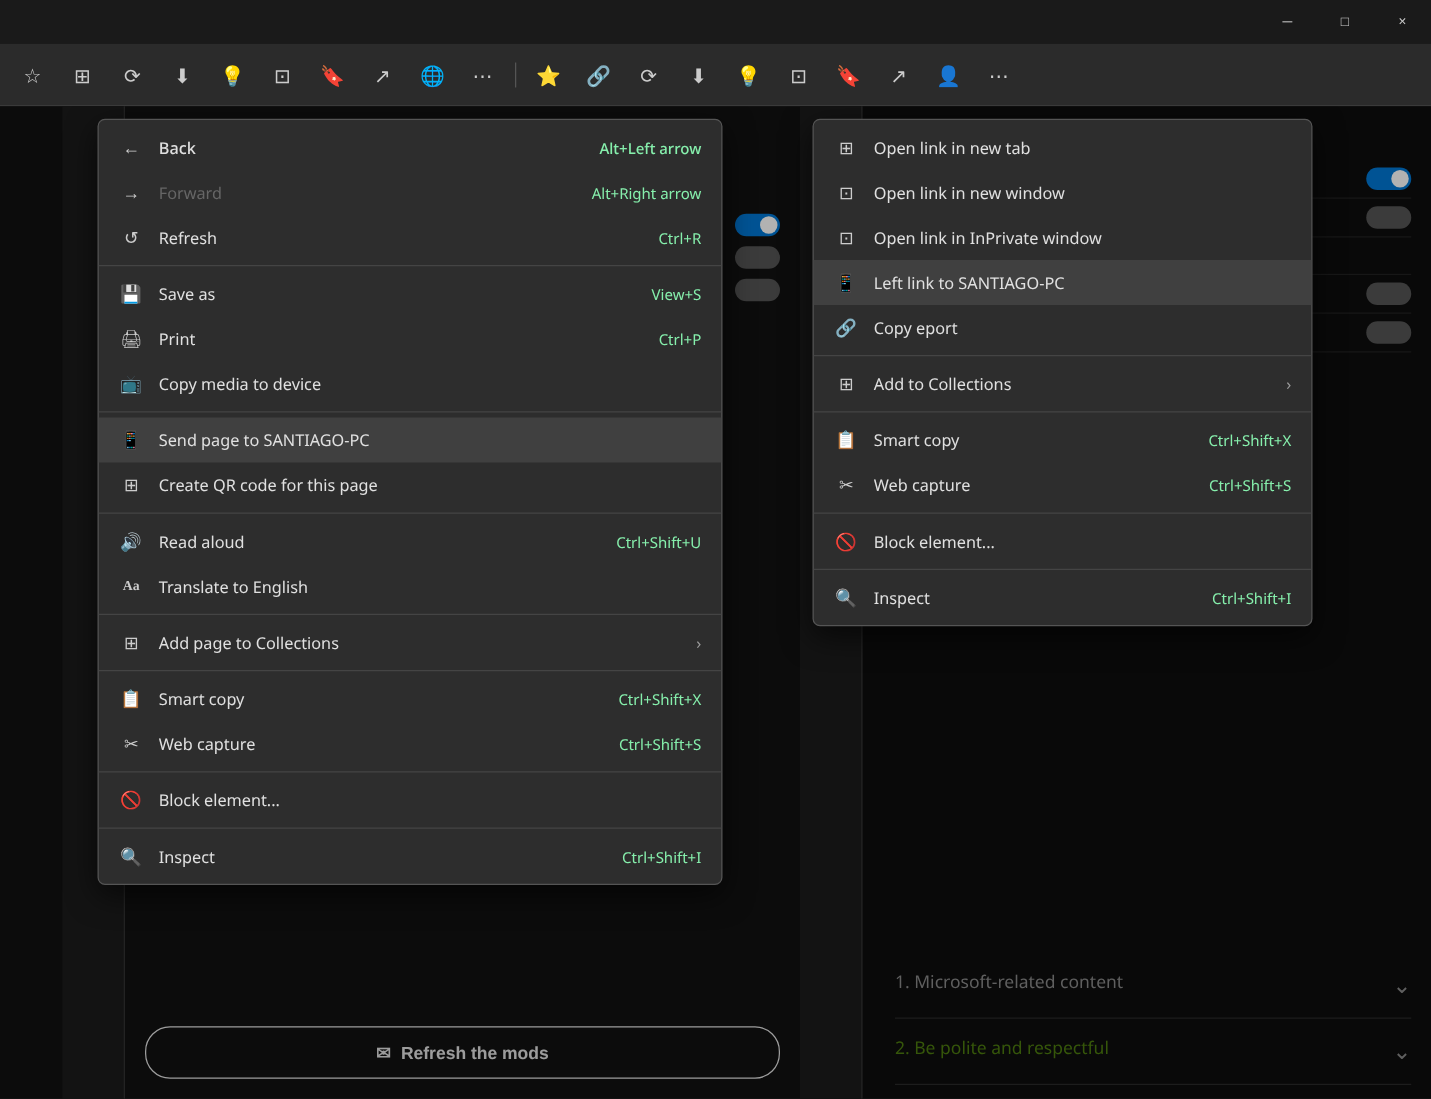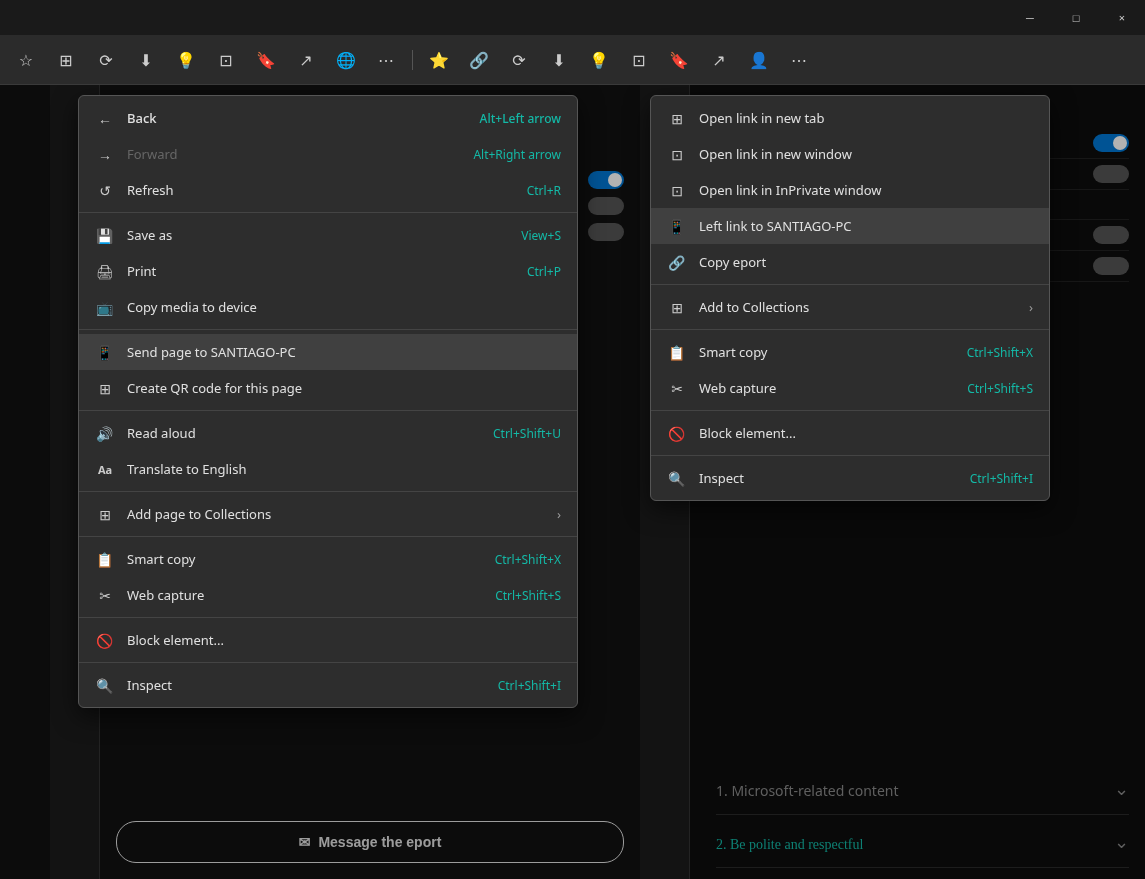--- a/index.html
+++ b/index.html
@@ -130,21 +130,21 @@
       font-size: 13px;
       cursor: pointer;
       gap: 12px;
       position: relative;
     }
     .cm-item.disabled { color: #666; cursor: default; }
     .cm-item.highlighted { background: #404040; }
 
     .cm-item .shortcut {
       margin-left: auto;
-      color: #14b8a6;
+      color: #86efac;
       font-size: 12px;
       white-space: nowrap;
     }
 
     .cm-item .cm-icon {
       width: 20px;
       height: 20px;
       display: flex;
       align-items: center;
       justify-content: center;
@@ -177,21 +177,21 @@
       left: 0;
       width: 100%;
       height: 100%;
       background: rgba(0,0,0,0.3);
       z-index: 999;
     }
 
     
     .rule-section {
       display: flex;
-      align-items: flex-end;
+      align-items: flex-start;
       justify-content: space-between;
       padding: 14px 0;
       border-bottom: 1px solid #2a2a2a;
       color: #ccc;
       font-size: 14px;
     }
 
     .expand-icon {
       color: #888;
       font-size: 18px;
@@ -257,21 +257,21 @@
         </div>
         <div style="display:flex;align-items:center;justify-content:space-between;margin:8px 0;">
           <span style="color:#555;font-size:12px;">ort</span>
           <div style="width:36px;height:18px;background:#555;border-radius:9px;position:relative;"></div>
         </div>
       </div>
 
       <div style="position:absolute;bottom:0;left:50px;right:0;padding:16px;">
         <button class="message-mods-btn">
           <span>✉</span>
-          <span>Message the eport</span>
+          <span>Refresh the mods</span>
         </button>
       </div>
     </div>
   </div>
 
   <div style="position:absolute;left:640px;top:0;width:505px;height:100%;background:#0d0d0d;padding:16px;z-index:0;">
 
     <div style="position:absolute;left:0;top:0;width:50px;height:100%;background:#1c1c1c;border-right:1px solid #333;"></div>
 
     <div style="padding-left:60px;">
@@ -298,21 +298,21 @@
         <span style="color:#444;font-size:12px;">eport</span>
         <div style="width:36px;height:18px;background:#555;border-radius:9px;"></div>
       </div>
 
       <div style="margin-top:480px;">
         <div class="rule-section">
           <span style="color:#888;font-size:14px;">1. Microsoft-related content</span>
           <span class="expand-icon">⌄</span>
         </div>
         <div class="rule-section">
-          <span style="color:#14b8a6;font-size:14px;font-family:Liberation Serif, serif;">2. Be polite and respectful</span>
+          <span style="color:#4d7c0f;font-size:14px;">2. Be polite and respectful</span>
           <span class="expand-icon">⌄</span>
         </div>
         <div class="rule-section">
           
           
         </div>
       </div>
 
     </div>
   </div>
@@ -367,21 +367,21 @@
     </div>
     <div class="cm-separator"></div>
 
     <div class="cm-item">
       <span class="cm-icon">🔊</span>
       <span>Read aloud</span>
       <span class="shortcut">Ctrl+Shift+U</span>
     </div>
 
     <div class="cm-item">
-      <span class="cm-icon" style="font-size:11px;font-weight:bold;">Aa</span>
+      <span class="cm-icon" style="font-size:11px;font-weight:bold;font-family:Liberation Serif, serif;">Aa</span>
       <span>Translate to English</span>
     </div>
     <div class="cm-separator"></div>
 
     <div class="cm-item">
       <span class="cm-icon">⊞</span>
       <span>Add page to Collections</span>
       <span class="arrow">›</span>
     </div>
     <div class="cm-separator"></div>

